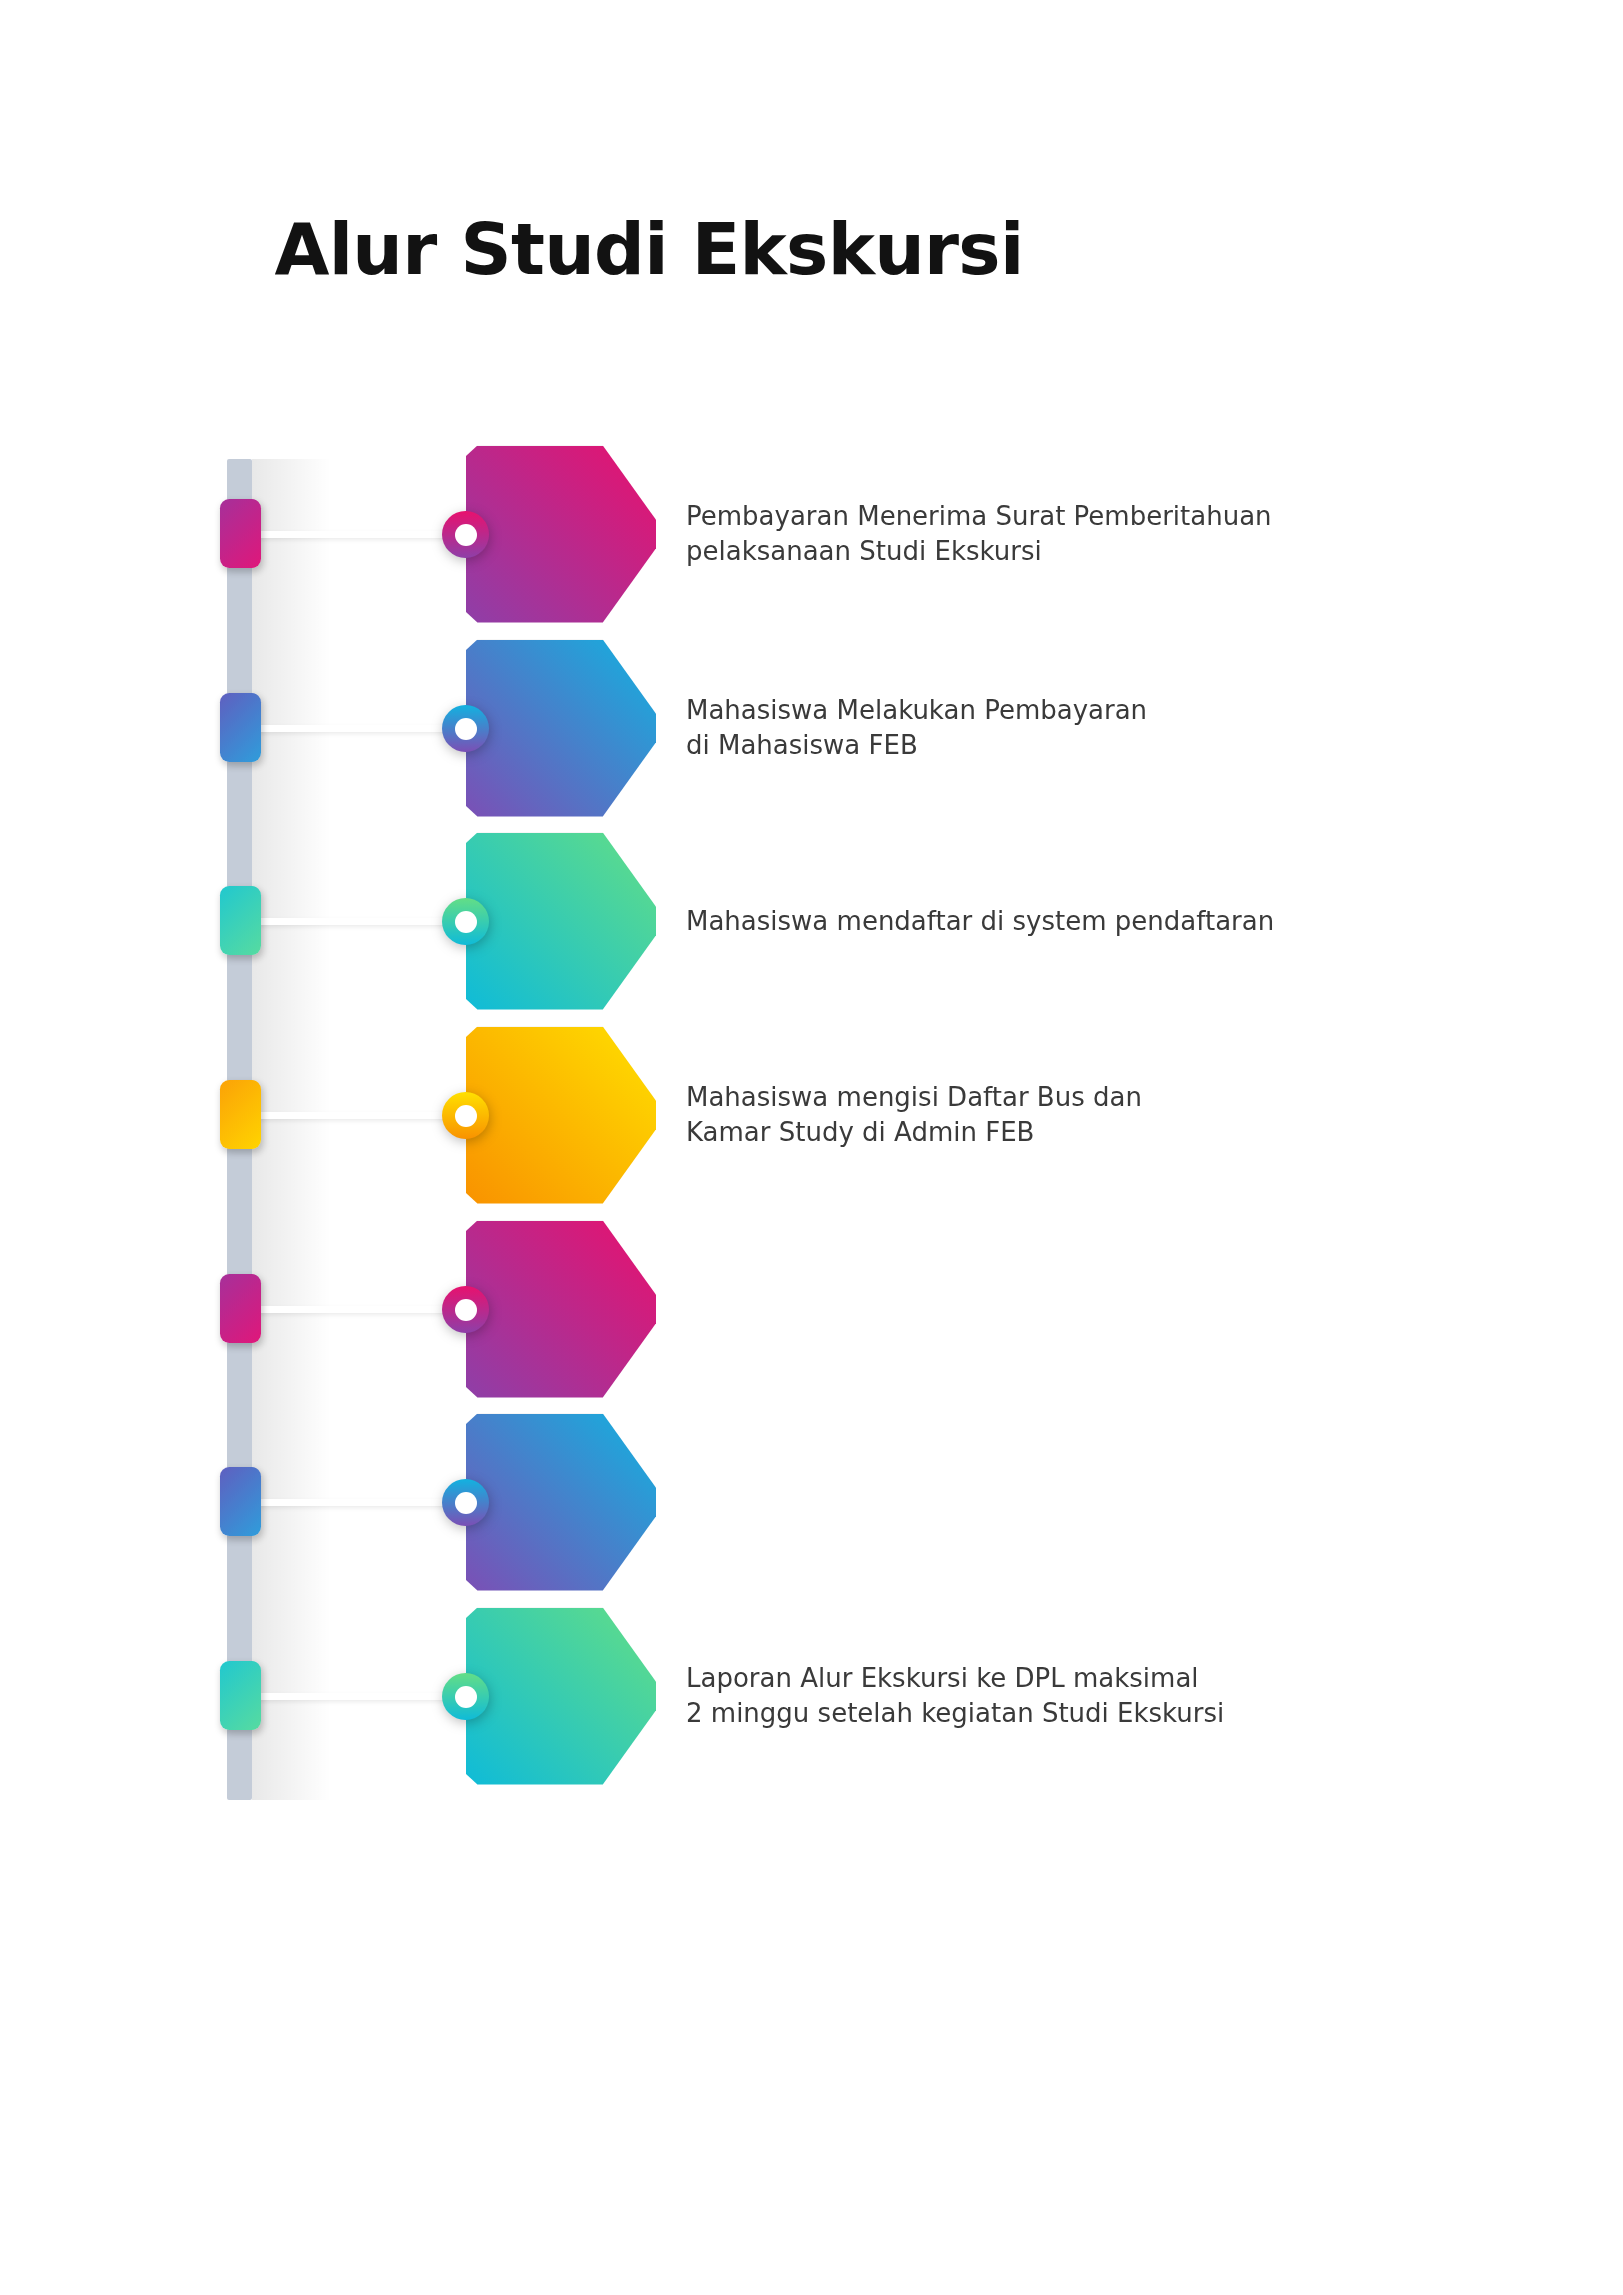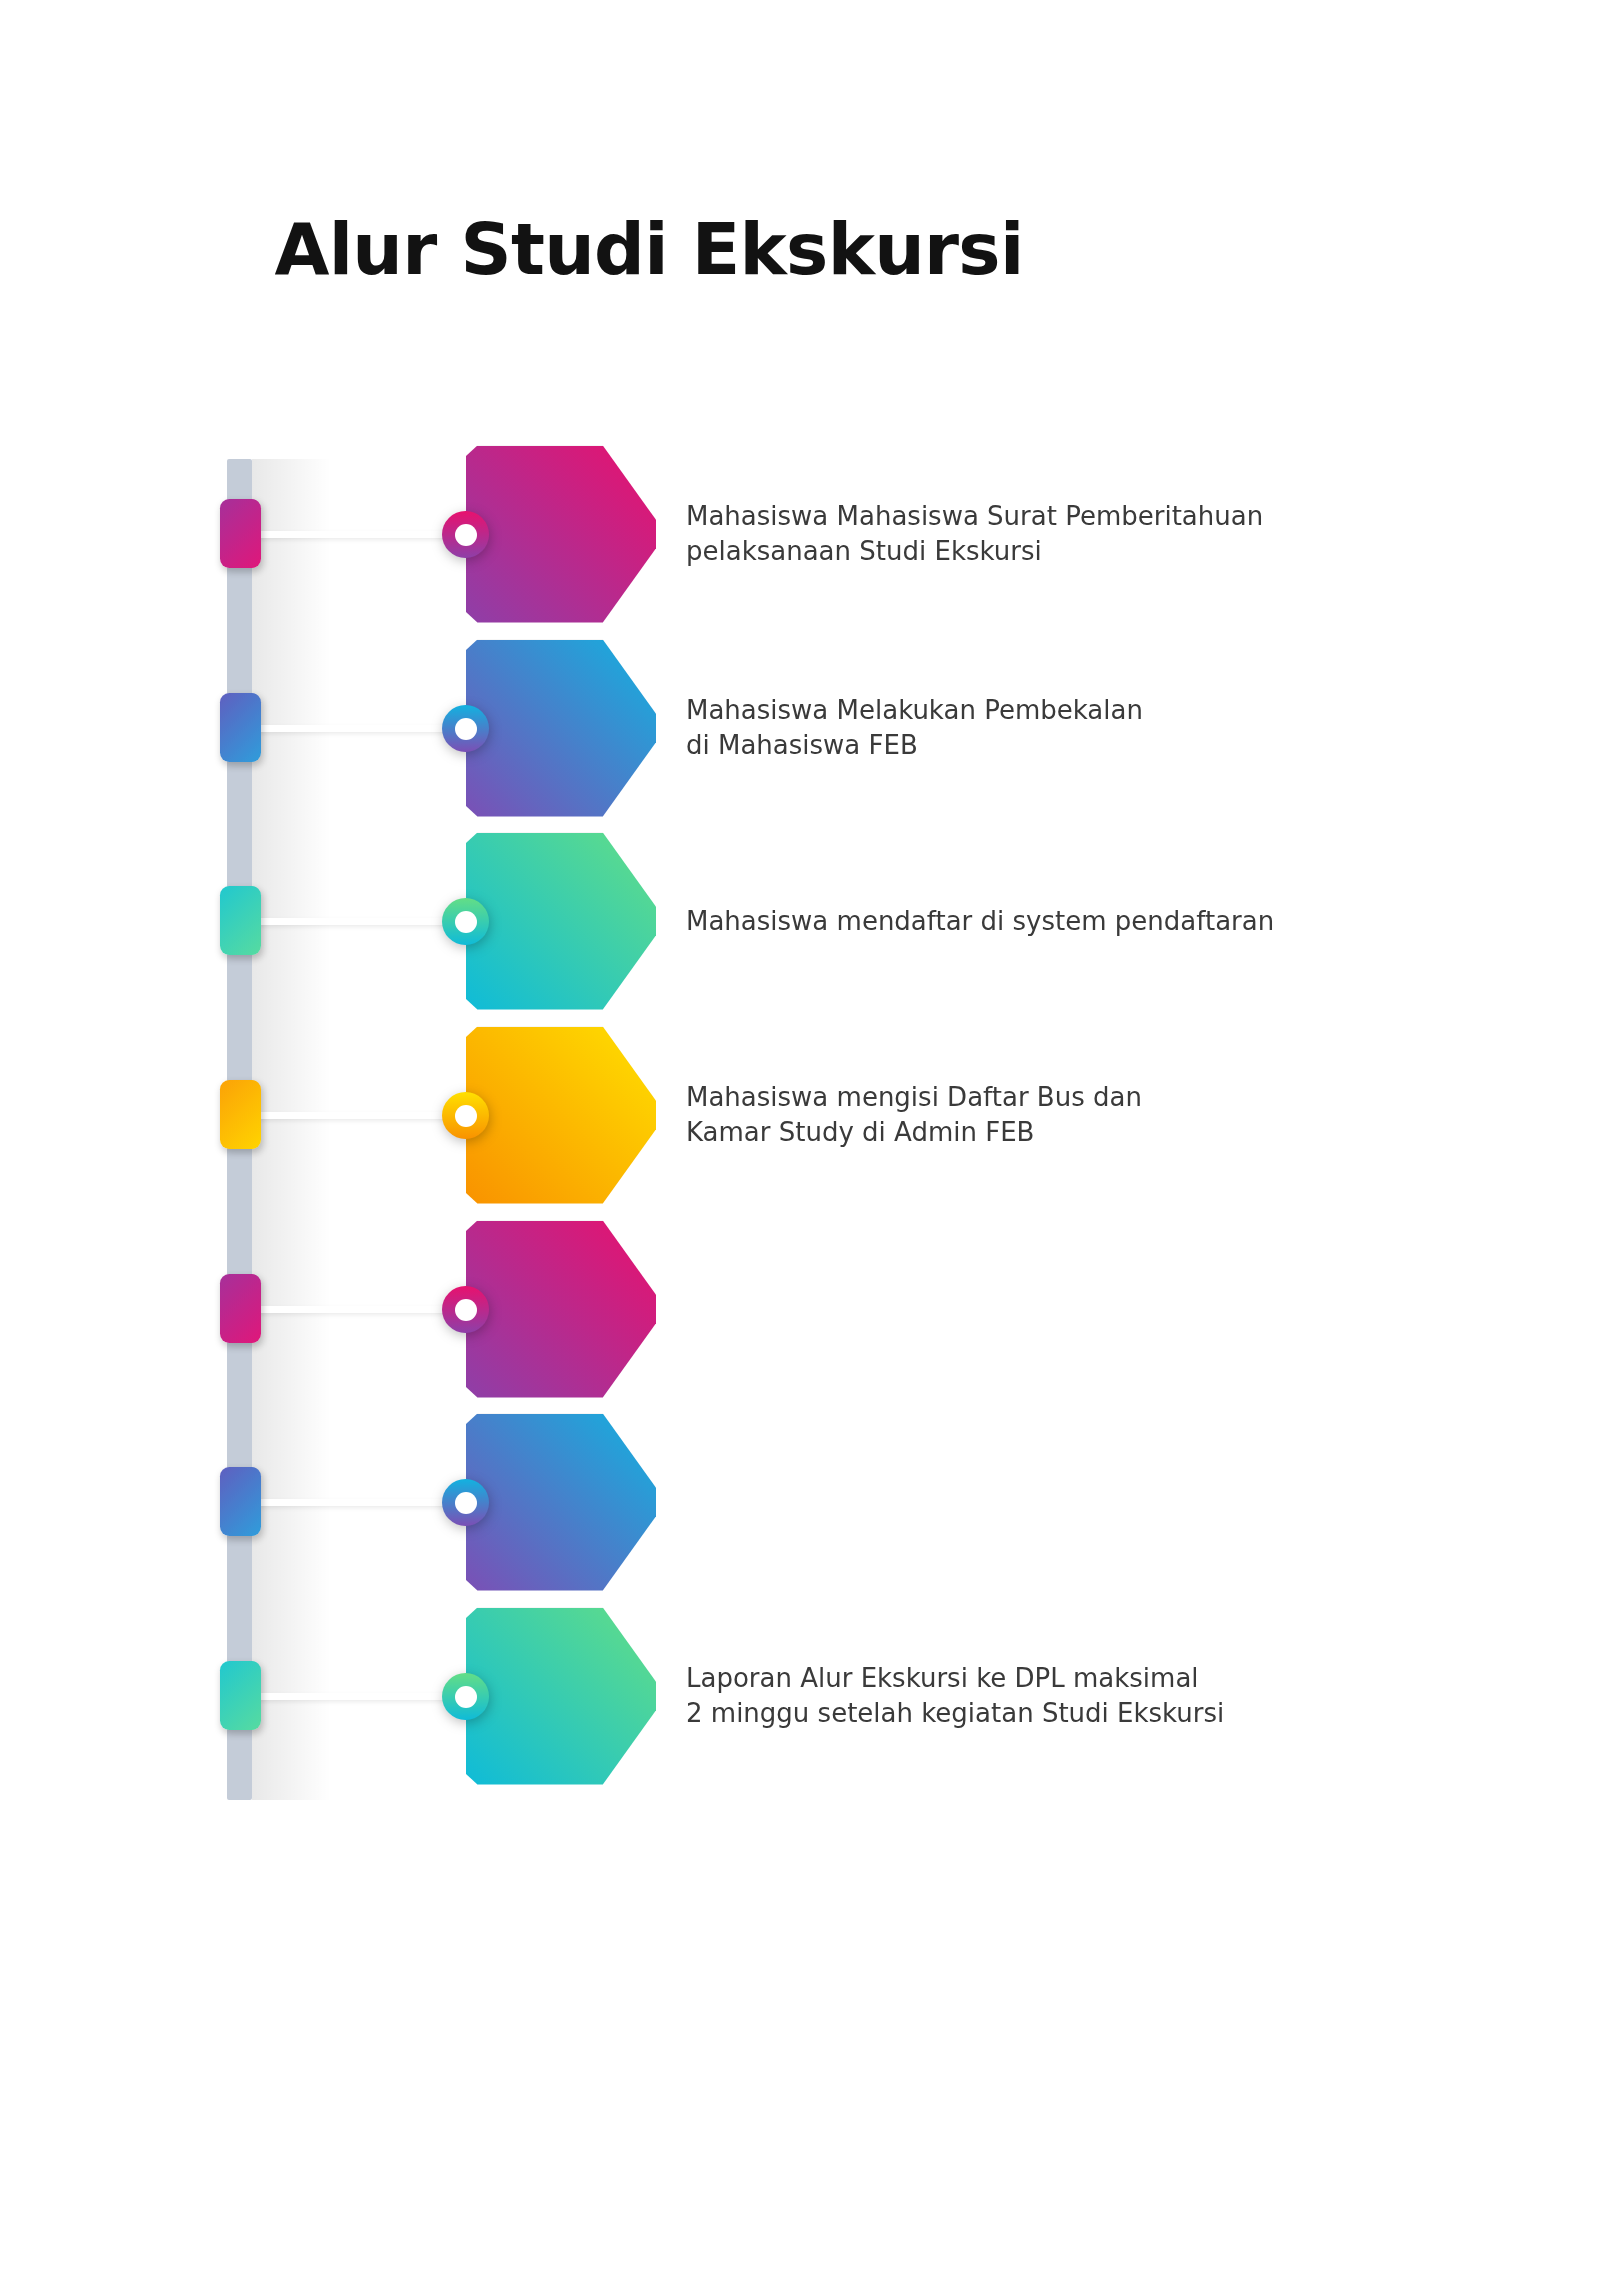--- a/index.html
+++ b/index.html
@@ -189,33 +189,33 @@
   <div class="spine"></div>
 
 <div class="row" style="top: 0px;">
       <div class="tab" style="background: linear-gradient(135deg, rgb(166, 48, 154) 0%, rgb(224, 23, 122) 100%);"></div>
       <div class="connector"></div>
       <div class="card"></div>
       <div class="tag" style="background: linear-gradient(45deg, rgb(142, 63, 168) 0%, rgb(232, 17, 110) 100%);"></div>
       <div class="tag-num">1</div>
       <div class="donut" style="background: linear-gradient(rgb(232, 17, 110) 0%, rgb(142, 63, 168) 100%);"></div>
       <div class="card-text">
-        <div class="card-line">Mahasiswa Mahasiswa Surat Pemberitahuan</div>
+        <div class="card-line">Pembayaran Menerima Surat Pemberitahuan</div>
         <div class="card-line">pelaksanaan Studi Ekskursi</div>
       </div>
     </div>
     <div class="row" style="top: 194px;">
       <div class="tab" style="background: linear-gradient(135deg, rgb(95, 95, 192) 0%, rgb(47, 157, 219) 100%);"></div>
       <div class="connector"></div>
       <div class="card"></div>
       <div class="tag" style="background: linear-gradient(45deg, rgb(123, 79, 181) 0%, rgb(18, 178, 224) 100%);"></div>
       <div class="tag-num">2</div>
       <div class="donut" style="background: linear-gradient(rgb(18, 178, 224) 0%, rgb(123, 79, 181) 100%);"></div>
       <div class="card-text">
-        <div class="card-line">Mahasiswa Melakukan Pembekalan</div>
+        <div class="card-line">Mahasiswa Melakukan Pembayaran</div>
         <div class="card-line">di Mahasiswa FEB</div>
       </div>
     </div>
     <div class="row" style="top: 387px;">
       <div class="tab" style="background: linear-gradient(135deg, rgb(33, 200, 207) 0%, rgb(87, 219, 160) 100%);"></div>
       <div class="connector"></div>
       <div class="card"></div>
       <div class="tag" style="background: linear-gradient(45deg, rgb(15, 187, 216) 0%, rgb(99, 222, 134) 100%);"></div>
       <div class="tag-num">3</div>
       <div class="donut" style="background: linear-gradient(rgb(99, 222, 134) 0%, rgb(15, 187, 216) 100%);"></div>

